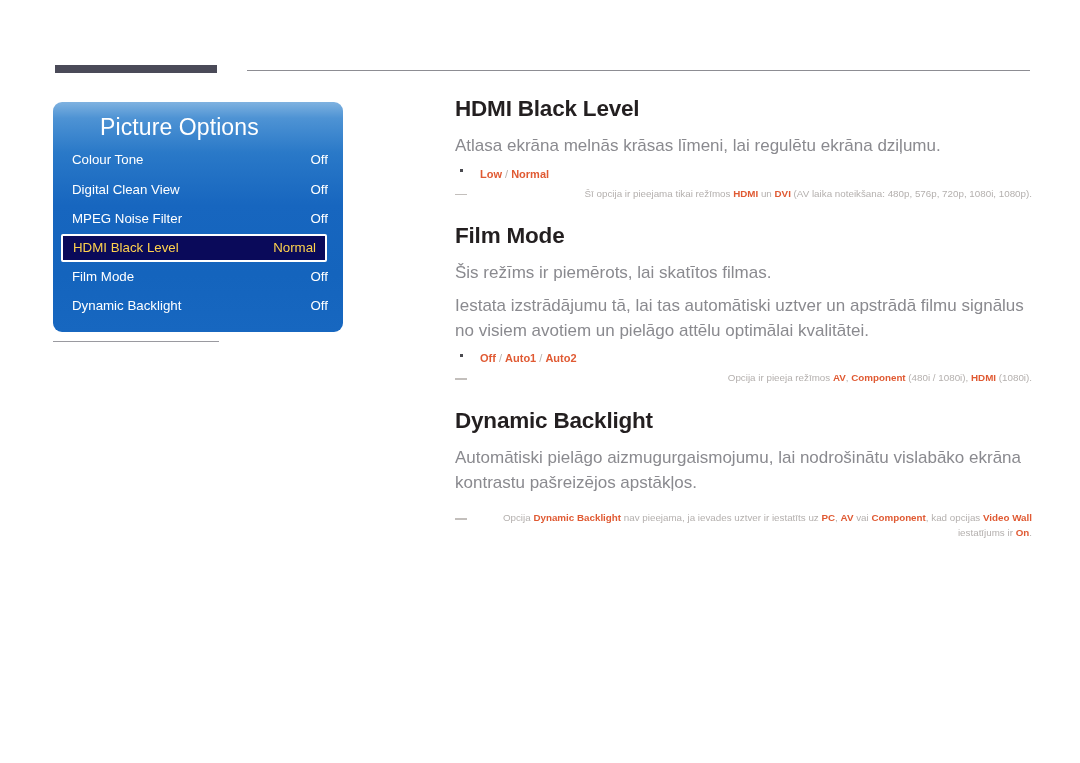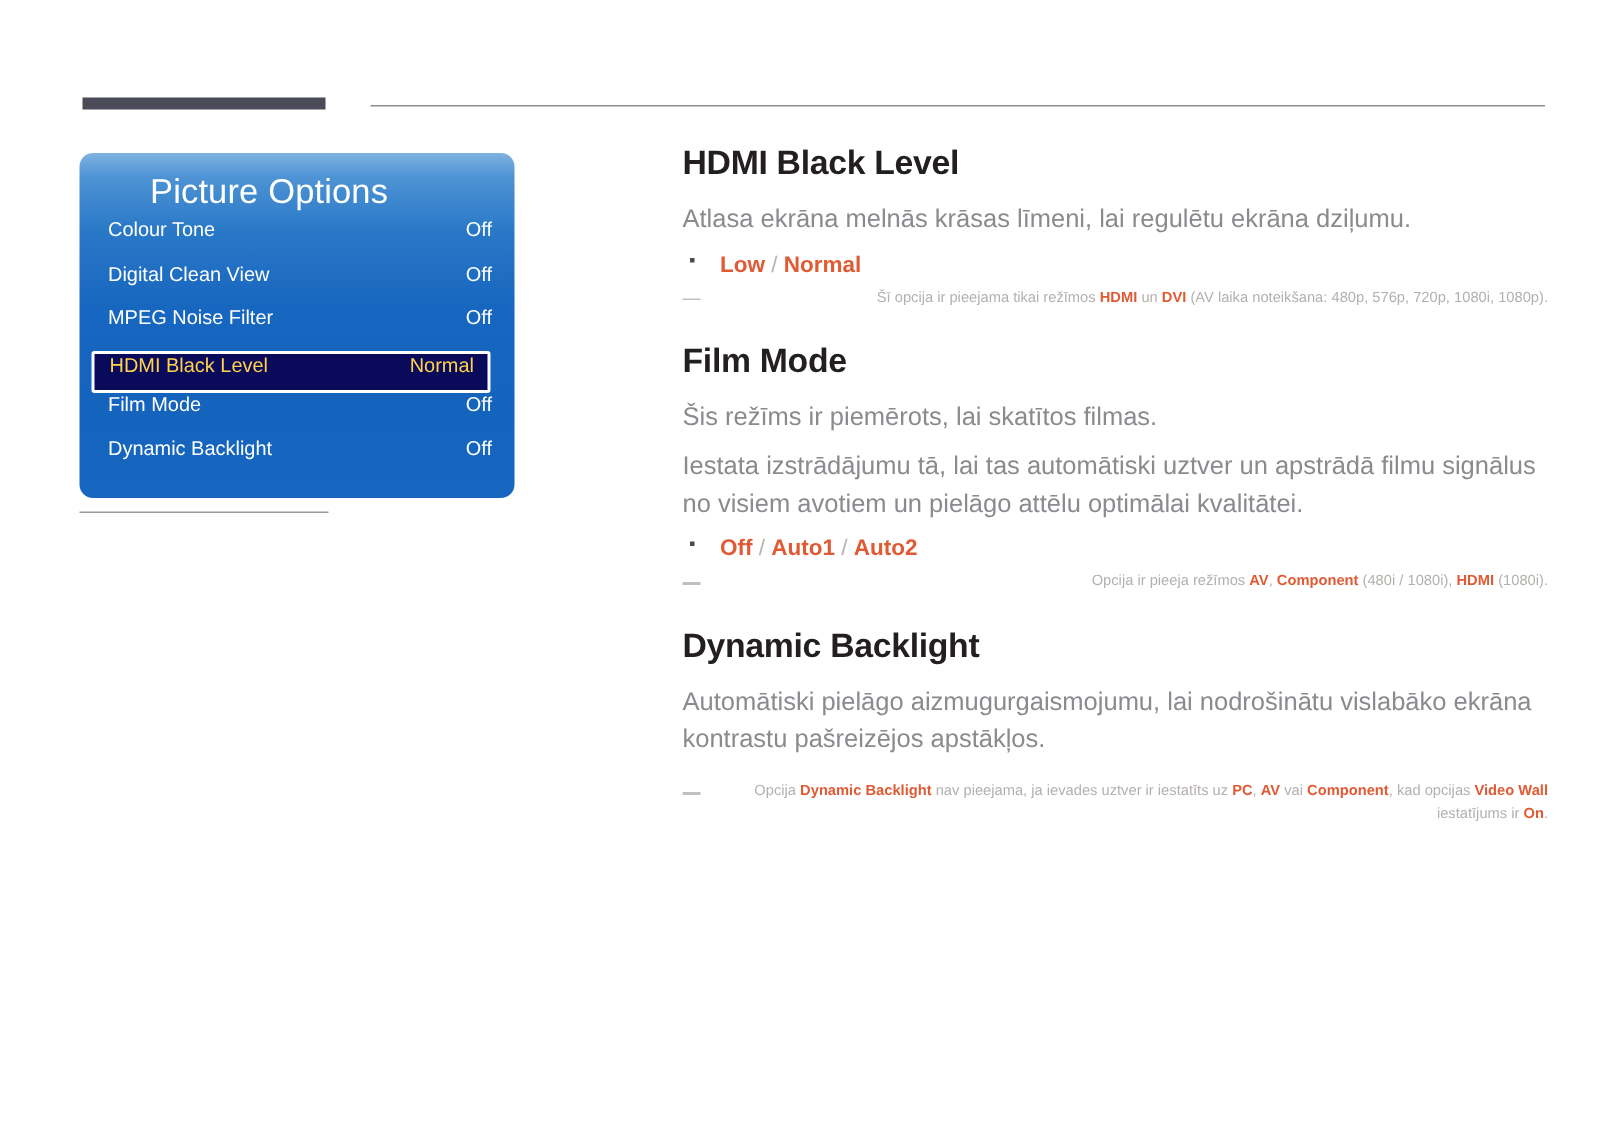--- a/index.html
+++ b/index.html
@@ -70,20 +70,21 @@
   .menu-rows {
     position: absolute;
     left: 0;
     top: 43px;
     width: 290px;
   }
   .menu-row {
     position: relative;
     height: 29.5px;
     display: flex;
+    align-items: center;
     box-sizing: border-box;
     padding: 0 15px 0 19px;
     color: #ffffff;
     font-size: 13.3px;
   }
   .menu-row .m-label { flex: 1 1 auto; white-space: nowrap; }
   .menu-row .m-value { flex: 0 0 auto; }
 
   .menu-row.selected {
     margin: 0 16px 0 8px;
@@ -131,21 +132,21 @@
     letter-spacing: -0.2px;
     margin: 0;
   }
   .sec-desc {
     font-size: 17px;
     color: #8a8a8f;
     line-height: 1.45;
     margin: 0;
   }
   .opt-line {
-    font-size: 15px;
+    font-size: 11px;
     display: flex;
     align-items: center;
   }
   .opt-bullet {
     display: inline-block;
     width: 3px;
     height: 3px;
     background: #4a4a50;
     margin-right: 17px;
     margin-left: 5px;

